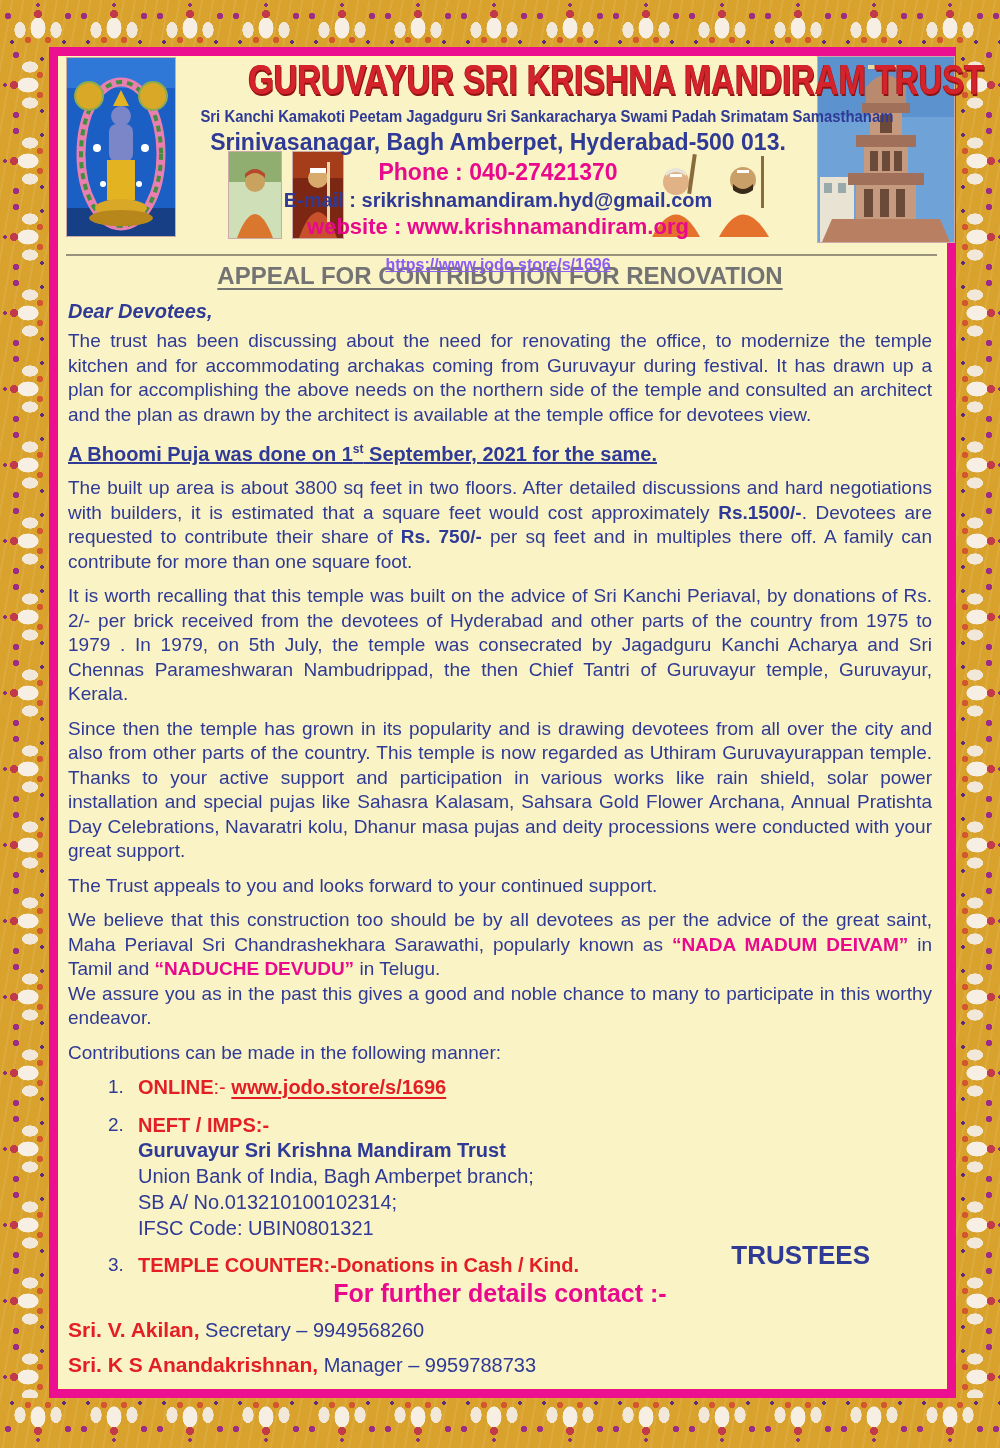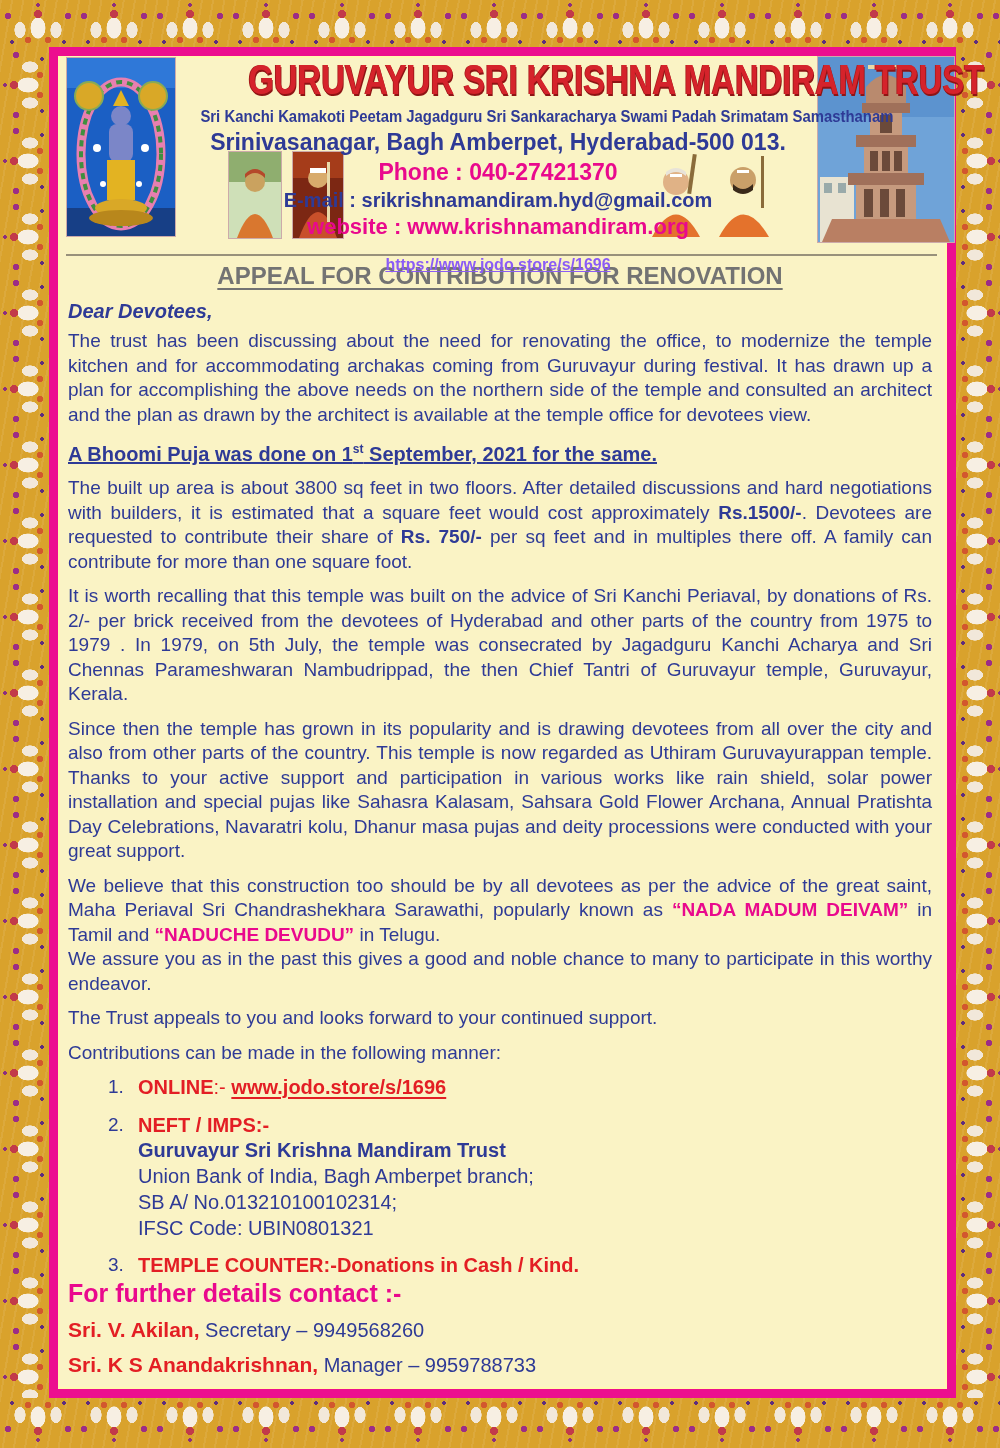--- a/index.html
+++ b/index.html
@@ -96,21 +96,21 @@
   .citem{display:flex;margin:0 0 12px 0;}
   .cnum{width:30px;margin-left:40px;flex:none;color:#2e3a96;font-size:19px;}
   .cbody{flex:1;}
   .red-b{color:#e31e24;font-weight:bold;font-size:20px;}
   .red-n{color:#e31e24;font-size:20px;}
   .red-link{color:#e31e24;font-weight:bold;font-size:20px;text-decoration:underline;text-underline-offset:3px;}
   .bank-line{font-size:20px;line-height:26px;}
   
   .footer{position:absolute;left:10px;right:15px;bottom:12px;}
   .trustees{text-align:right;padding-right:62px;color:#2e3a96;font-weight:bold;font-size:26px;margin-bottom:8px;}
-  .contact-head{color:#e9098d;font-weight:bold;font-size:25px;margin-bottom:10px;}
+  .contact-head{color:#e9098d;font-weight:bold;font-size:25px;margin-bottom:10px;text-align:center;}
   .contact-line{font-size:20px;color:#2e3a96;margin-bottom:11px;}
   .contact-name{color:#e31e24;font-weight:bold;font-size:21px;text-align:center;}
 </style>
 </head>
 <body>
 
 <div class="lace lace-h lace-top"></div>
 <div class="lace lace-h lace-bottom"></div>
 <div class="lace lace-v lace-left"></div>
 <div class="lace lace-v lace-right"></div>
@@ -219,24 +219,24 @@
       <p class="para">The trust has been discussing about the need for renovating the office, to modernize the temple kitchen and for accommodating archakas coming from Guruvayur during festival. It has drawn up a plan for accomplishing the above needs on the northern side of the temple and consulted an architect and the plan as drawn by the architect is available at the temple office for devotees view.</p>
 
       <p class="bold-line"><span>A Bhoomi Puja was done on 1</span><sup>st</sup><span> September, 2021 for the same.</span></p>
 
       <p class="para"><span>The built up area is about 3800 sq feet in two floors. After detailed discussions and hard negotiations with builders, it is estimated that a square feet would cost approximately </span><b class="amt">Rs.1500/-</b><span>. Devotees are requested to contribute their share of </span><b class="amt">Rs. 750/-</b><span> per sq feet and in multiples there off. A family can contribute for more than one square foot.</span></p>
 
       <p class="para">It is worth recalling that this temple was built on the advice of Sri Kanchi Periaval, by donations of Rs. 2/- per brick received from the devotees of Hyderabad and other parts of the country from 1975 to 1979 . In 1979, on 5th July, the temple was consecrated by Jagadguru Kanchi Acharya and Sri Chennas Parameshwaran Nambudrippad, the then Chief Tantri of Guruvayur temple, Guruvayur, Kerala.</p>
 
       <p class="para">Since then the temple has grown in its popularity and is drawing devotees from all over the city and also from other parts of the country. This temple is now regarded as Uthiram Guruvayurappan temple. Thanks to your active support and participation in various works like rain shield, solar power installation and special pujas like Sahasra Kalasam, Sahsara Gold Flower Archana, Annual Pratishta Day Celebrations, Navaratri kolu, Dhanur masa pujas and deity processions were conducted with your great support.</p>
 
+      <p class="para">The Trust appeals to you and looks forward to your continued support.</p>
+
       <p class="para"><span>We believe that this construction too should be by all devotees as per the advice of the great saint, Maha Periaval Sri Chandrashekhara Sarawathi, popularly known as </span><span class="hl">“NADA MADUM DEIVAM”</span><span> in Tamil and </span><span class="hl">“NADUCHE DEVUDU”</span><span> in Telugu.</span><br>
       <span>We assure you as in the past this gives a good and noble chance to many to participate in this worthy endeavor.</span></p>
-
-      <p class="para">The Trust appeals to you and looks forward to your continued support.</p>
 
       <p class="para">Contributions can be made in the following manner:</p>
 
       <div class="clist">
 
         <div class="citem">
           <span class="cnum">1.</span>
           <span class="cbody"><span class="red-b">ONLINE</span><span class="red-n">:- </span><span class="red-link">www.jodo.store/s/1696</span></span>
         </div>
 
@@ -253,19 +253,20 @@
 
         <div class="citem">
           <span class="cnum">3.</span>
           <span class="cbody"><span class="red-b">TEMPLE COUNTER:-Donations in Cash / Kind.</span></span>
         </div>
 
       </div>
     </div>
 
     <div class="footer">
+      <div class="trustees">TRUSTEES</div>
       <div class="contact-head">For further details contact :-</div>
       <div class="contact-line"><span class="contact-name">Sri. V. Akilan,</span><span> Secretary – 9949568260</span></div>
       <div class="contact-line" style="margin-bottom:0"><span class="contact-name">Sri. K S Anandakrishnan,</span><span> Manager – 9959788733</span></div>
     </div>
 
   </div>
 </div>
 
 </body></html>

